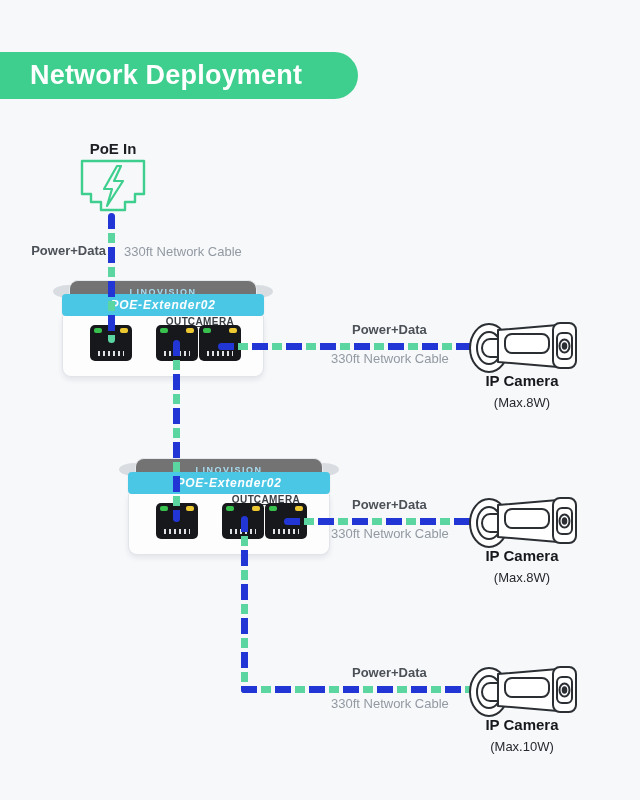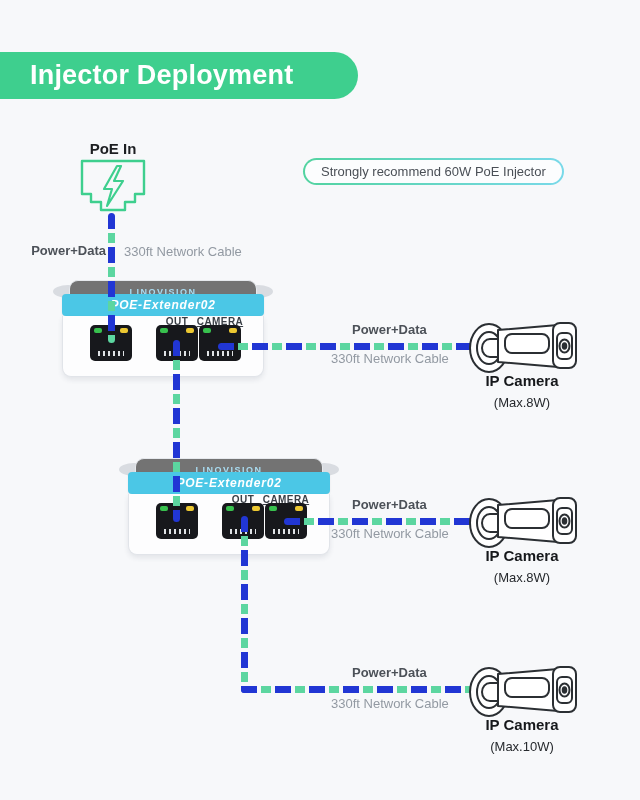--- a/index.html
+++ b/index.html
@@ -45,21 +45,21 @@
     border-radius:4px;text-align:center;box-shadow:0 1px 2px rgba(0,0,0,.08);}
   .device .model{font-size:12px;font-weight:700;font-style:italic;color:#fff;
     letter-spacing:.8px;line-height:22px;}
   .device .face{position:absolute;left:0;right:0;top:36px;bottom:0;background:#fdfdfe;
     border:1px solid #e1e4e9;border-top:none;border-radius:0 0 9px 9px;
     box-shadow:0 3px 5px rgba(60,70,90,.10);}
   .plabel{position:absolute;top:36px;height:10px;font-size:10px;font-weight:700;
     color:#3a3f46;text-align:center;letter-spacing:.4px;text-decoration:underline;}
   .plabel.p-in{left:28px;width:42px;}
   .plabel.p-out{left:94px;width:42px;}
-  .plabel.p-cam{left:133px;width:50px;}
+  .plabel.p-cam{left:124px;width:50px;}
   .port{position:absolute;top:45px;width:42px;height:36px;background:#17181c;
     border-radius:5px;}
   .port.p1{left:28px;} .port.p2{left:94px;} .port.p3{left:137px;}
   .port .led{position:absolute;top:3px;width:8px;height:5px;border-radius:2px;}
   .port .led.g{left:4px;background:#38c14e;}
   .port .led.y{right:4px;background:#ecc832;}
   .port .pins{position:absolute;left:50%;transform:translateX(-50%);bottom:5px;
     width:26px;height:5px;
     background:repeating-linear-gradient(90deg,#dfe2e5 0 2px,rgba(0,0,0,0) 2px 5px);}
 
@@ -70,25 +70,22 @@
   .cam-caption .max{font-size:13px;color:#26292d;margin-top:6px;}
 
   
   .poe-icon{position:absolute;left:78px;top:158px;z-index:2;}
 </style>
 </head>
 <body>
 
 <div class="stage">
 
-  <div class="banner">Injector Deployment</div>
-
-  <div class="pill">
-    <div class="pill-inner">Strongly recommend 60W PoE Injector</div>
-  </div>
+  <div class="banner">Network Deployment</div>
+
 
   <div class="poe-in-lbl">PoE In</div>
   <svg class="poe-icon" width="70" height="57" viewBox="0 0 70 57">
     <path d="M4 3 H66 V36 H57 V44 H47 V52 H23 V44 H13 V36 H4 Z" fill="none" stroke="#3ecf8e" stroke-width="2.4" stroke-linejoin="round"></path>
     <path d="M39 8 L26 31 H34 L29 48 L45 23 H36 L43 8 Z" fill="none" stroke="#3ecf8e" stroke-width="2.2" stroke-linejoin="round"></path>
   </svg>
 
   <div class="cable v" style="left:108px;top:213px;height:130px;"></div>
   <div class="lbl power" style="left:28px;top:243px;width:78px;text-align:right;">Power+Data</div>
   <div class="lbl cable" style="left:124px;top:244px;">330ft Network Cable</div>

